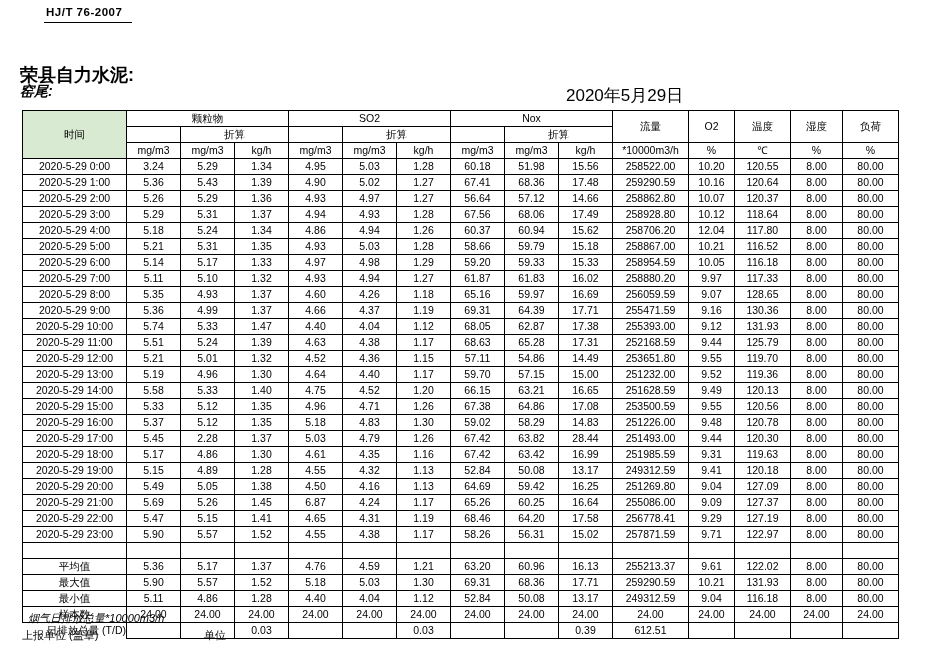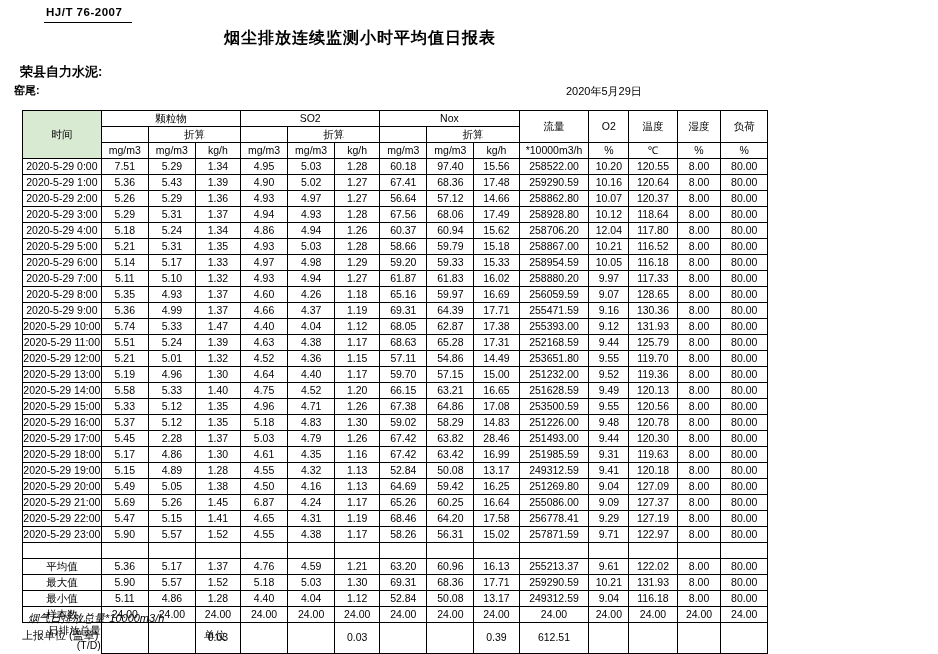--- a/index.html
+++ b/index.html
@@ -11,21 +11,21 @@
     width: 938px;
     height: 654px;
     font-family: "Liberation Sans", sans-serif;
     font-size: 11px;
     color: #000000;
     position: relative;
     overflow: hidden;
   }
   .page {
     position: relative;
-    width: 768px;
+    width: 938px;
     height: 654px;
     padding: 0;
   }
   .std-no {
     position: absolute;
     left: 46px;
     top: 6px;
     font-size: 11.5px;
     font-weight: bold;
     letter-spacing: 0.5px;
@@ -44,35 +44,36 @@
     width: 720px;
     text-align: center;
     font-size: 16px;
     font-weight: bold;
     letter-spacing: 1px;
   }
   .company {
     position: absolute;
     left: 20px;
     top: 63px;
-    font-size: 13px;
+    font-size: 18px;
     font-weight: bold;
   }
   .position-label {
     position: absolute;
-    left: 14px;
+    left: 20px;
     top: 83px;
-    font-size: 11px;
+    font-size: 14px;
     font-weight: bold;
+    font-style: italic;
   }
   .report-date {
     position: absolute;
     left: 566px;
     top: 84px;
-    font-size: 11px;
+    font-size: 17px;
   }
   table.report {
     position: absolute;
     left: 22px;
     top: 110px;
     border-collapse: collapse;
     table-layout: fixed;
   }
   table.report td, table.report th {
     border: 1px solid #000000;
@@ -116,21 +117,20 @@
   .emit-row td { height: 15px; }
 </style>
 </head>
 <body>
 
 <div class="page">
 
   <div class="std-no">HJ/T 76-2007</div>
   <div class="std-rule"></div>
 
-  <div class="doc-title">烟尘排放连续监测小时平均值日报表</div>
 
   <div class="company">荣县自力水泥:</div>
   <div class="position-label">窑尾:</div>
   <div class="report-date">2020年5月29日</div>
 
   <table class="report">
     <colgroup>
       <col class="col-time">
         <col class="col-num">
         <col class="col-num">
@@ -180,28 +180,28 @@
         <td>*10000m3/h</td>
         <td>%</td>
         <td>℃</td>
         <td>%</td>
         <td>%</td>
       </tr>
     </thead>
     <tbody id="data-body">
         <tr>
           <td class="cell-time">2020-5-29 0:00</td>
-          <td class="cell-val">7.51</td>
+          <td class="cell-val">3.24</td>
           <td class="cell-val">5.29</td>
           <td class="cell-val">1.34</td>
           <td class="cell-val">4.95</td>
           <td class="cell-val">5.03</td>
           <td class="cell-val">1.28</td>
           <td class="cell-val">60.18</td>
-          <td class="cell-val">97.40</td>
+          <td class="cell-val">51.98</td>
           <td class="cell-val">15.56</td>
           <td class="cell-val">258522.00</td>
           <td class="cell-val">10.20</td>
           <td class="cell-val">120.55</td>
           <td class="cell-val">8.00</td>
           <td class="cell-val">80.00</td>
         </tr>
         <tr>
           <td class="cell-time">2020-5-29 1:00</td>
           <td class="cell-val">5.36</td>
@@ -477,21 +477,21 @@
         <tr>
           <td class="cell-time">2020-5-29 17:00</td>
           <td class="cell-val">5.45</td>
           <td class="cell-val">2.28</td>
           <td class="cell-val">1.37</td>
           <td class="cell-val">5.03</td>
           <td class="cell-val">4.79</td>
           <td class="cell-val">1.26</td>
           <td class="cell-val">67.42</td>
           <td class="cell-val">63.82</td>
-          <td class="cell-val">28.46</td>
+          <td class="cell-val">28.44</td>
           <td class="cell-val">251493.00</td>
           <td class="cell-val">9.44</td>
           <td class="cell-val">120.30</td>
           <td class="cell-val">8.00</td>
           <td class="cell-val">80.00</td>
         </tr>
         <tr>
           <td class="cell-time">2020-5-29 18:00</td>
           <td class="cell-val">5.17</td>
           <td class="cell-val">4.86</td>

